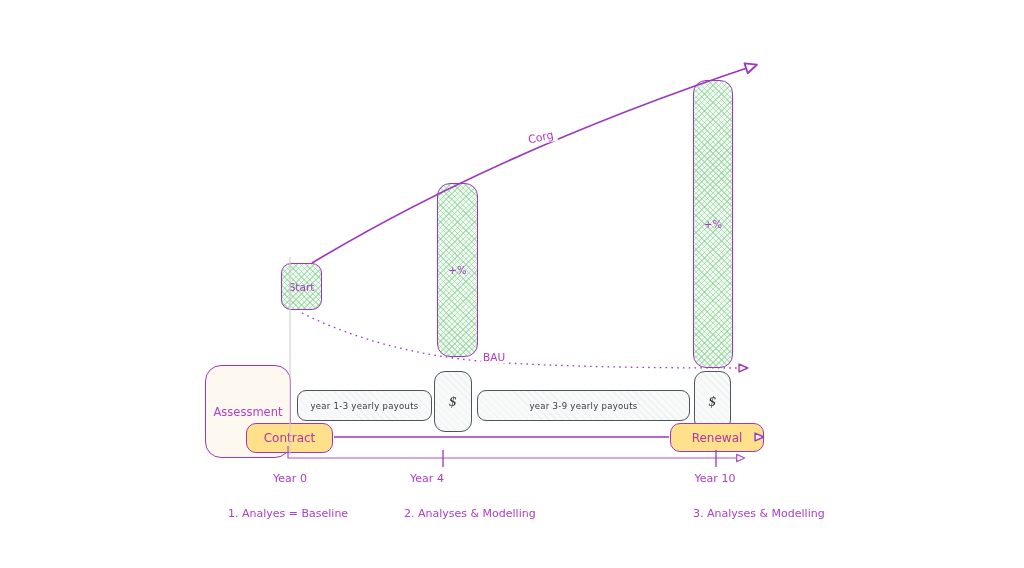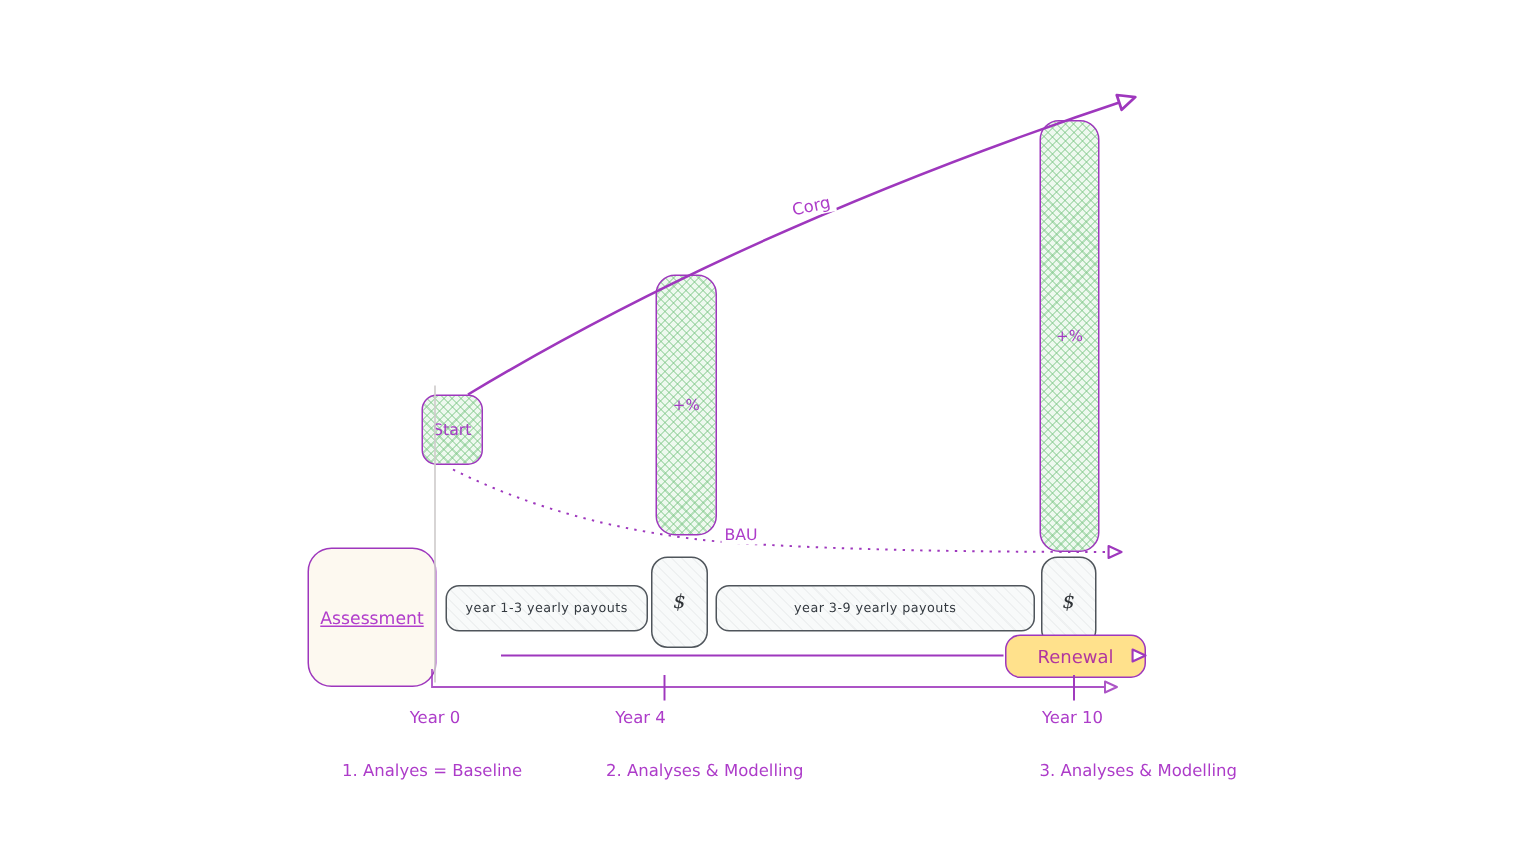--- a/index.html
+++ b/index.html
@@ -42,21 +42,21 @@
   .lbl-purple{color:#ad3cc9;}
   .small-note{font-size:8.5px;letter-spacing:.3px;}
   .dollar{font-family:"DejaVu Serif",serif;font-style:italic;font-size:13px;color:#2f3337;}
   svg{position:absolute;left:0;top:0;}
 </style>
 </head>
 <body>
 
 <div id="canvas">
 
-  <div class="abs box-cream" style="left:205px;top:365px;width:86px;height:93px;border-radius:16px;text-decoration:underline;">
+  <div class="abs box-cream" style="left:205px;top:365px;width:86px;height:93px;border-radius:16px;">
     <span style="font-size:11.5px;">Assessment</span>
   </div>
 
   <div class="abs box-gray small-note" style="left:297px;top:390px;width:135px;height:31px;border-radius:9px;">
     <span>year 1-3 yearly payouts</span>
   </div>
 
   <div class="abs box-gray" style="left:434px;top:371px;width:38px;height:61px;border-radius:11px;">
     <span class="dollar">$</span>
   </div>
@@ -74,20 +74,23 @@
   </div>
 
   <div class="abs box-gray" style="left:694px;top:371px;width:37px;height:60px;border-radius:11px;">
     <span class="dollar">$</span>
   </div>
 
   <div class="abs hatch-green" style="left:281px;top:263px;width:41px;height:47px;border-radius:10px;">
     <span style="font-size:10.5px;">Start</span>
   </div>
 
+  <div class="abs btn-yellow" style="left:246px;top:423px;width:87px;height:30px;border-radius:10px;">
+    <span style="font-size:12px;">Contract</span>
+  </div>
 
   <div class="abs btn-yellow" style="left:670px;top:423px;width:94px;height:29px;border-radius:10px;">
     <span style="font-size:12px;">Renewal</span>
   </div>
 
   <svg width="1024" height="568" viewBox="0 0 1024 568">
     <defs>
       <marker id="arr" viewBox="0 0 10 10" refX="8" refY="5" markerWidth="9" markerHeight="9" orient="auto-start-reverse">
         <path d="M1.2,1.6 L8.6,5 L1.2,8.4 Z" fill="#ffffff" stroke="#9e37bd" stroke-width="1.2" stroke-linejoin="round"></path>
       </marker>

